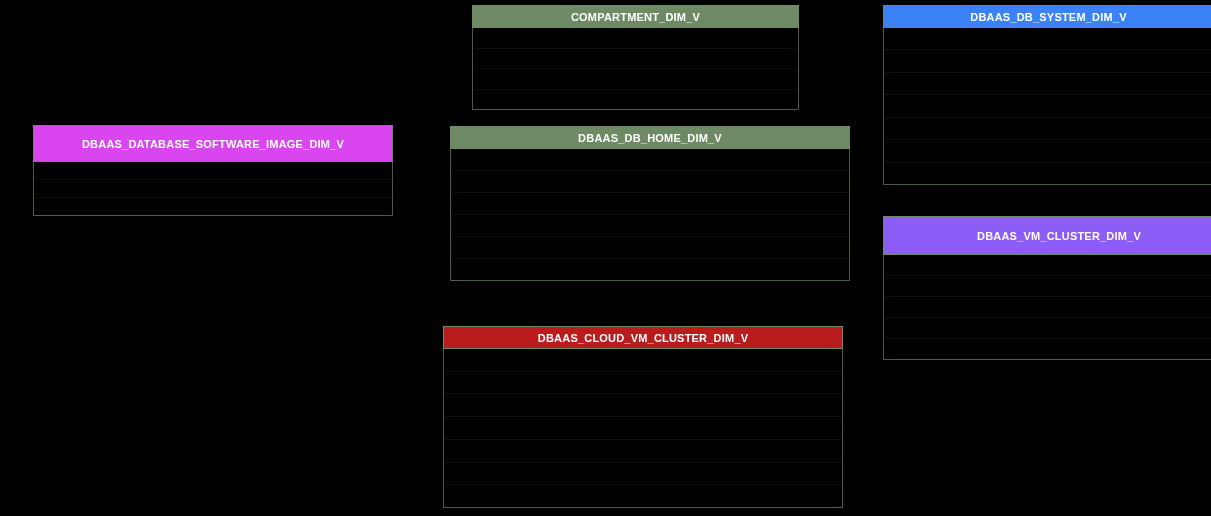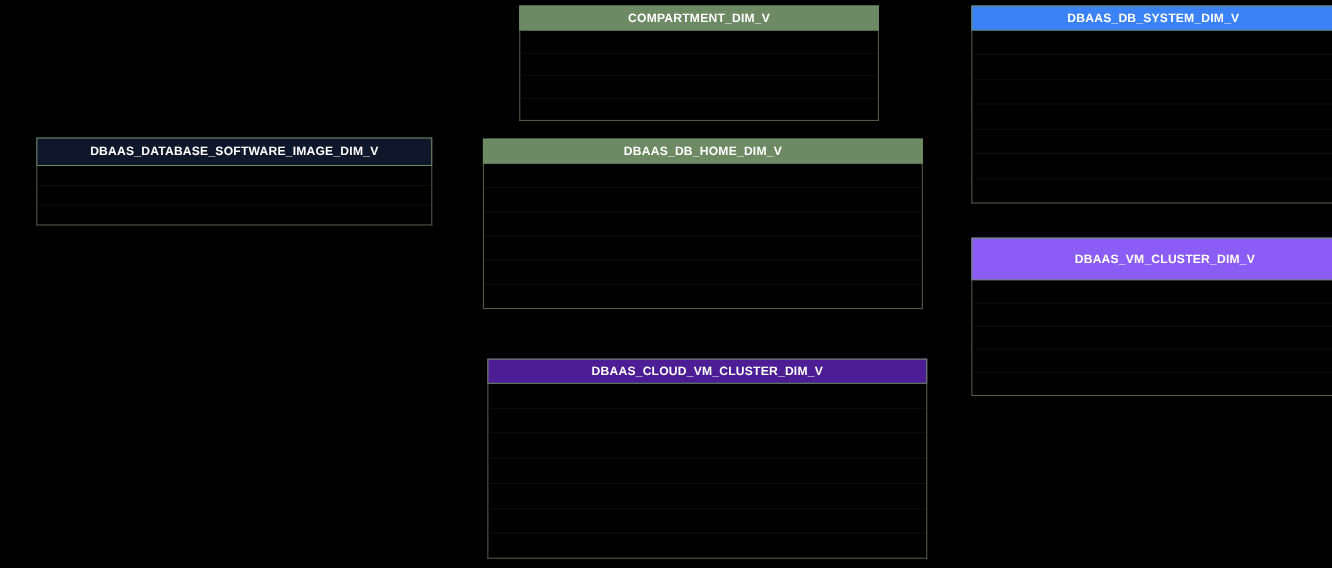--- a/index.html
+++ b/index.html
@@ -107,32 +107,32 @@
           <li class="entity-attr" style="height: 22.4286px; line-height: 22.4286px;"></li>
           <li class="entity-attr" style="height: 22.4286px; line-height: 22.4286px;"></li>
           <li class="entity-attr" style="height: 22.4286px; line-height: 22.4286px;"></li>
           <li class="entity-attr" style="height: 22.4286px; line-height: 22.4286px;"></li>
           <li class="entity-attr" style="height: 22.4286px; line-height: 22.4286px;"></li>
           <li class="entity-attr" style="height: 22.4286px; line-height: 22.4286px;"></li>
         </ul>
       </div>
     </div>
     <div class="entity" style="left: 5px; top: 125px; width: 360px; height: 77px;">
-      <div class="entity-header" style="height: 26px; background: #0f172a; border-color: rgb(109, 138, 100); color: rgb(255, 255, 255);">
+      <div class="entity-header" style="height: 37px; background: #d946ef; border-color: rgb(109, 138, 100); color: rgb(255, 255, 255);">
         <span>DBAAS_DATABASE_SOFTWARE_IMAGE_DIM_V</span>
       </div>
       <div class="entity-body" style="height: 54px; border-color: rgb(76, 90, 70); background: rgb(0, 0, 0);">
         <ul class="entity-attrs">
           <li class="entity-attr" style="height: 18px; line-height: 18px;"></li>
           <li class="entity-attr" style="height: 18px; line-height: 18px;"></li>
           <li class="entity-attr" style="height: 18px; line-height: 18px;"></li>
         </ul>
       </div>
     </div>
-    <div class="entity" style="left: 411px; top: 126px; width: 400px; height: 114px;">
+    <div class="entity" style="left: 422px; top: 126px; width: 400px; height: 114px;">
       <div class="entity-header" style="height: 23px; background: rgb(109, 138, 100); border-color: rgb(109, 138, 100); color: rgb(255, 255, 255);">
         <span>DBAAS_DB_HOME_DIM_V</span>
       </div>
       <div class="entity-body" style="height: 132px; border-color: rgb(76, 90, 70); background: rgb(0, 0, 0);">
         <ul class="entity-attrs">
           <li class="entity-attr" style="height: 22px; line-height: 22px;"></li>
           <li class="entity-attr" style="height: 22px; line-height: 22px;"></li>
           <li class="entity-attr" style="height: 22px; line-height: 22px;"></li>
           <li class="entity-attr" style="height: 22px; line-height: 22px;"></li>
           <li class="entity-attr" style="height: 22px; line-height: 22px;"></li>
@@ -148,21 +148,21 @@
         <ul class="entity-attrs">
           <li class="entity-attr" style="height: 21px; line-height: 21px;"></li>
           <li class="entity-attr" style="height: 21px; line-height: 21px;"></li>
           <li class="entity-attr" style="height: 21px; line-height: 21px;"></li>
           <li class="entity-attr" style="height: 21px; line-height: 21px;"></li>
           <li class="entity-attr" style="height: 21px; line-height: 21px;"></li>
         </ul>
       </div>
     </div>
     <div class="entity" style="left: 415px; top: 326px; width: 400px; height: 182px;">
-      <div class="entity-header" style="height: 23px; background: #4c1d95; border-color: rgb(109, 138, 100); color: rgb(255, 255, 255);">
+      <div class="entity-header" style="height: 23px; background: #b91c1c; border-color: rgb(109, 138, 100); color: rgb(255, 255, 255);">
         <span>DBAAS_CLOUD_VM_CLUSTER_DIM_V</span>
       </div>
       <div class="entity-body" style="height: 159px; border-color: rgb(76, 90, 70); background: rgb(0, 0, 0);">
         <ul class="entity-attrs">
           <li class="entity-attr" style="height: 22.7143px; line-height: 22.7143px;"></li>
           <li class="entity-attr" style="height: 22.7143px; line-height: 22.7143px;"></li>
           <li class="entity-attr" style="height: 22.7143px; line-height: 22.7143px;"></li>
           <li class="entity-attr" style="height: 22.7143px; line-height: 22.7143px;"></li>
           <li class="entity-attr" style="height: 22.7143px; line-height: 22.7143px;"></li>
           <li class="entity-attr" style="height: 22.7143px; line-height: 22.7143px;"></li>

